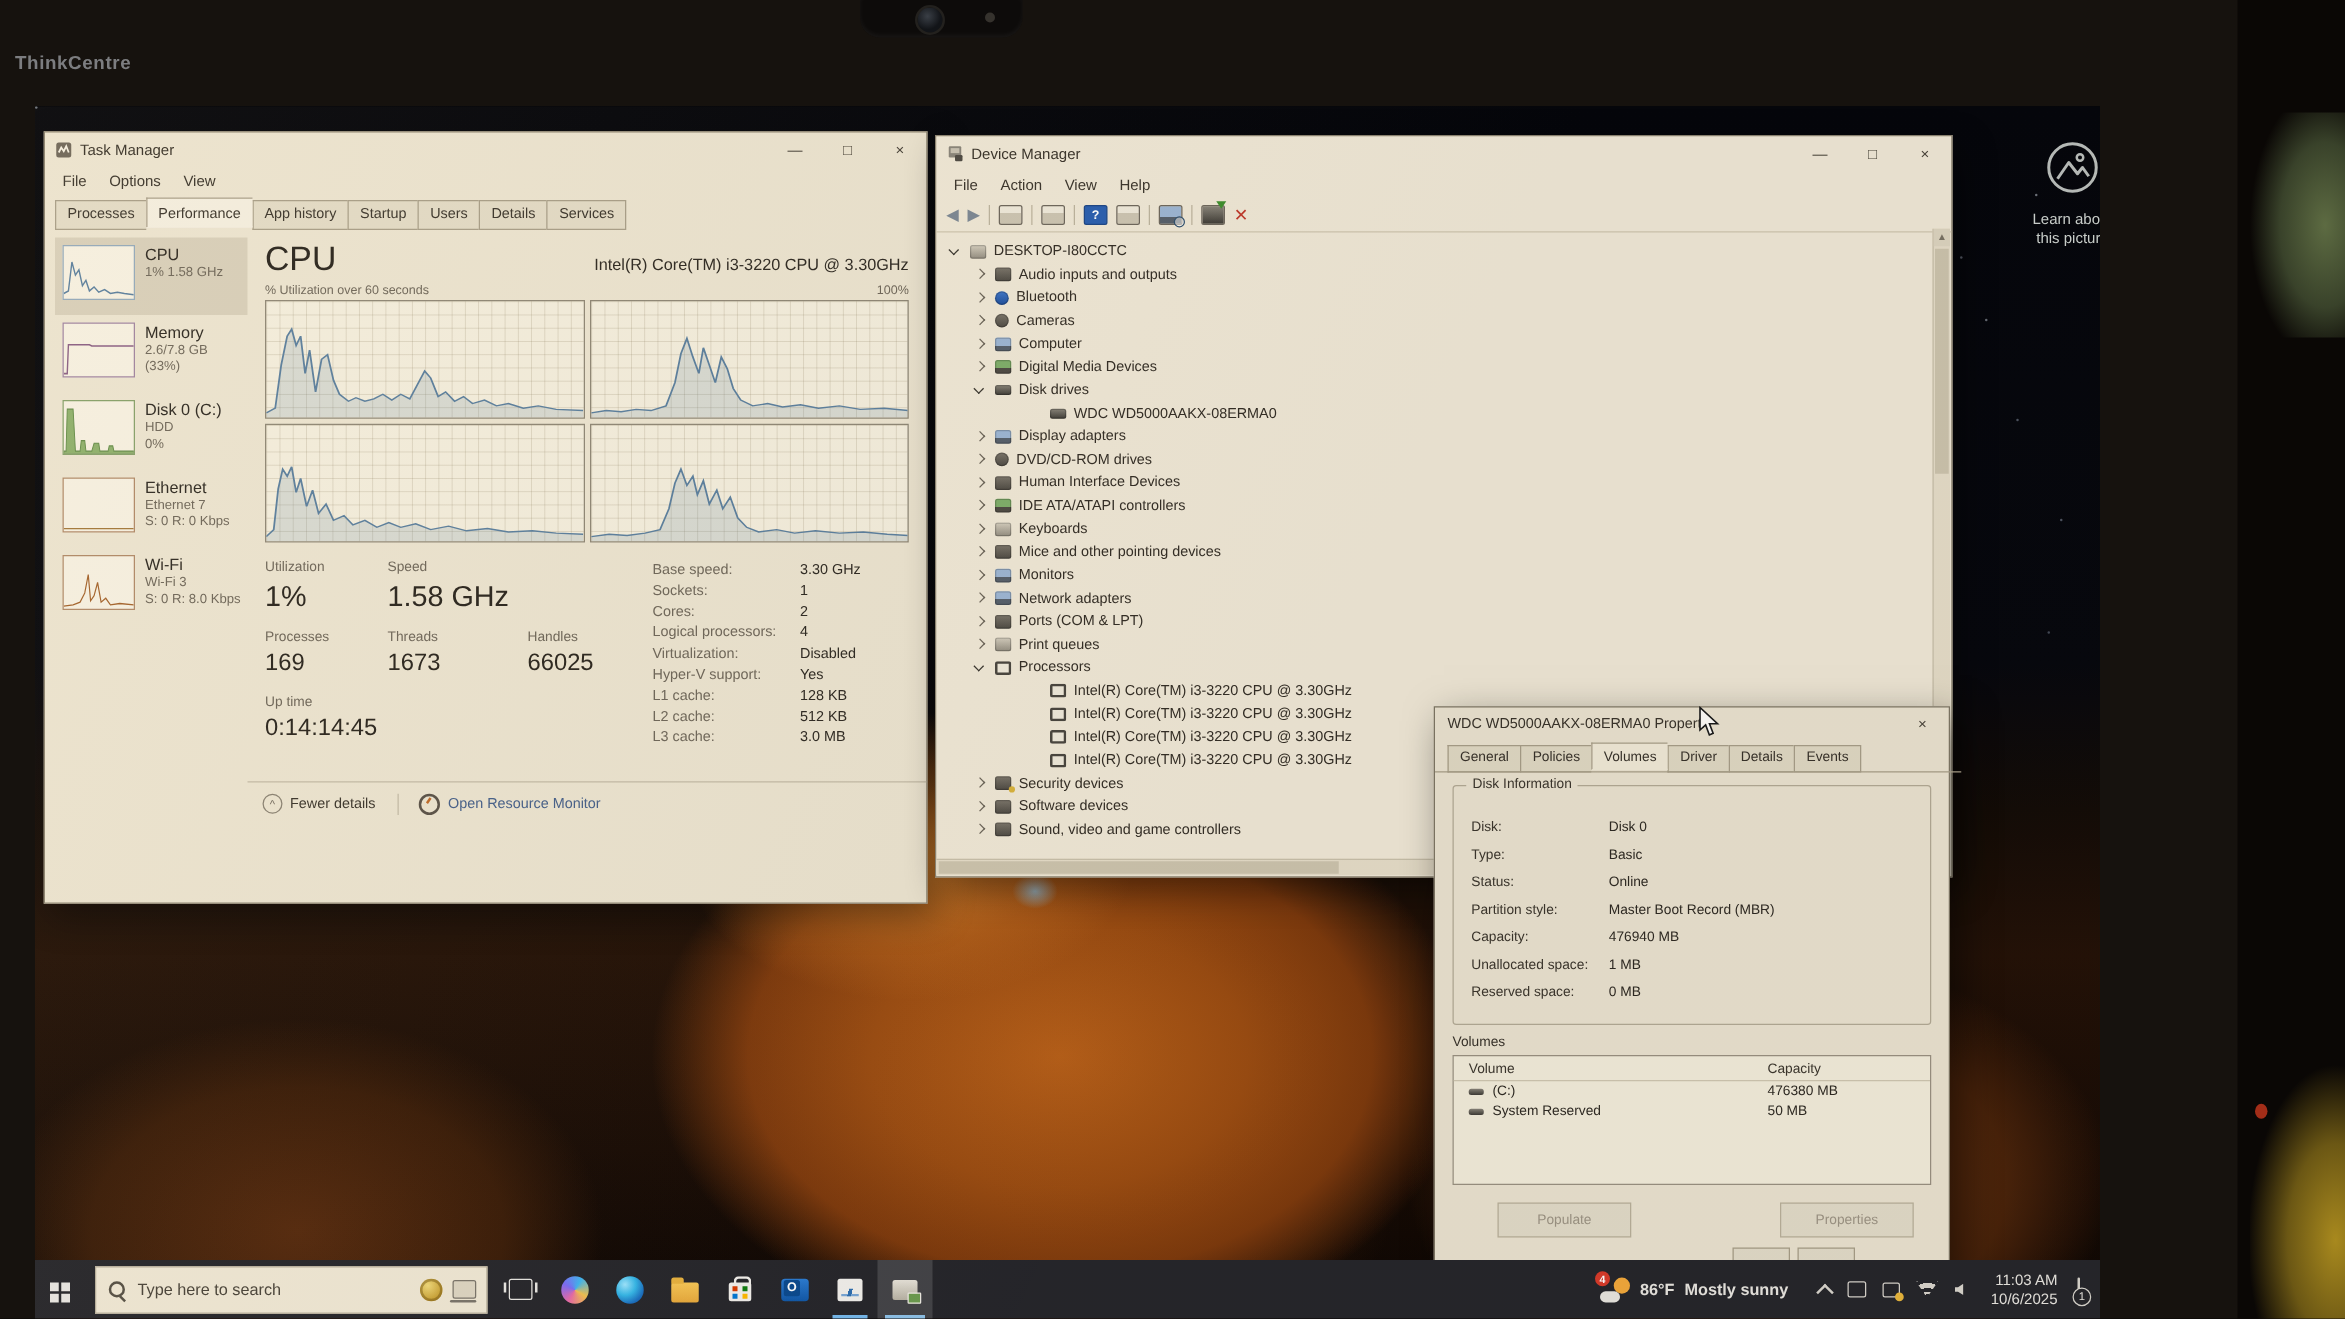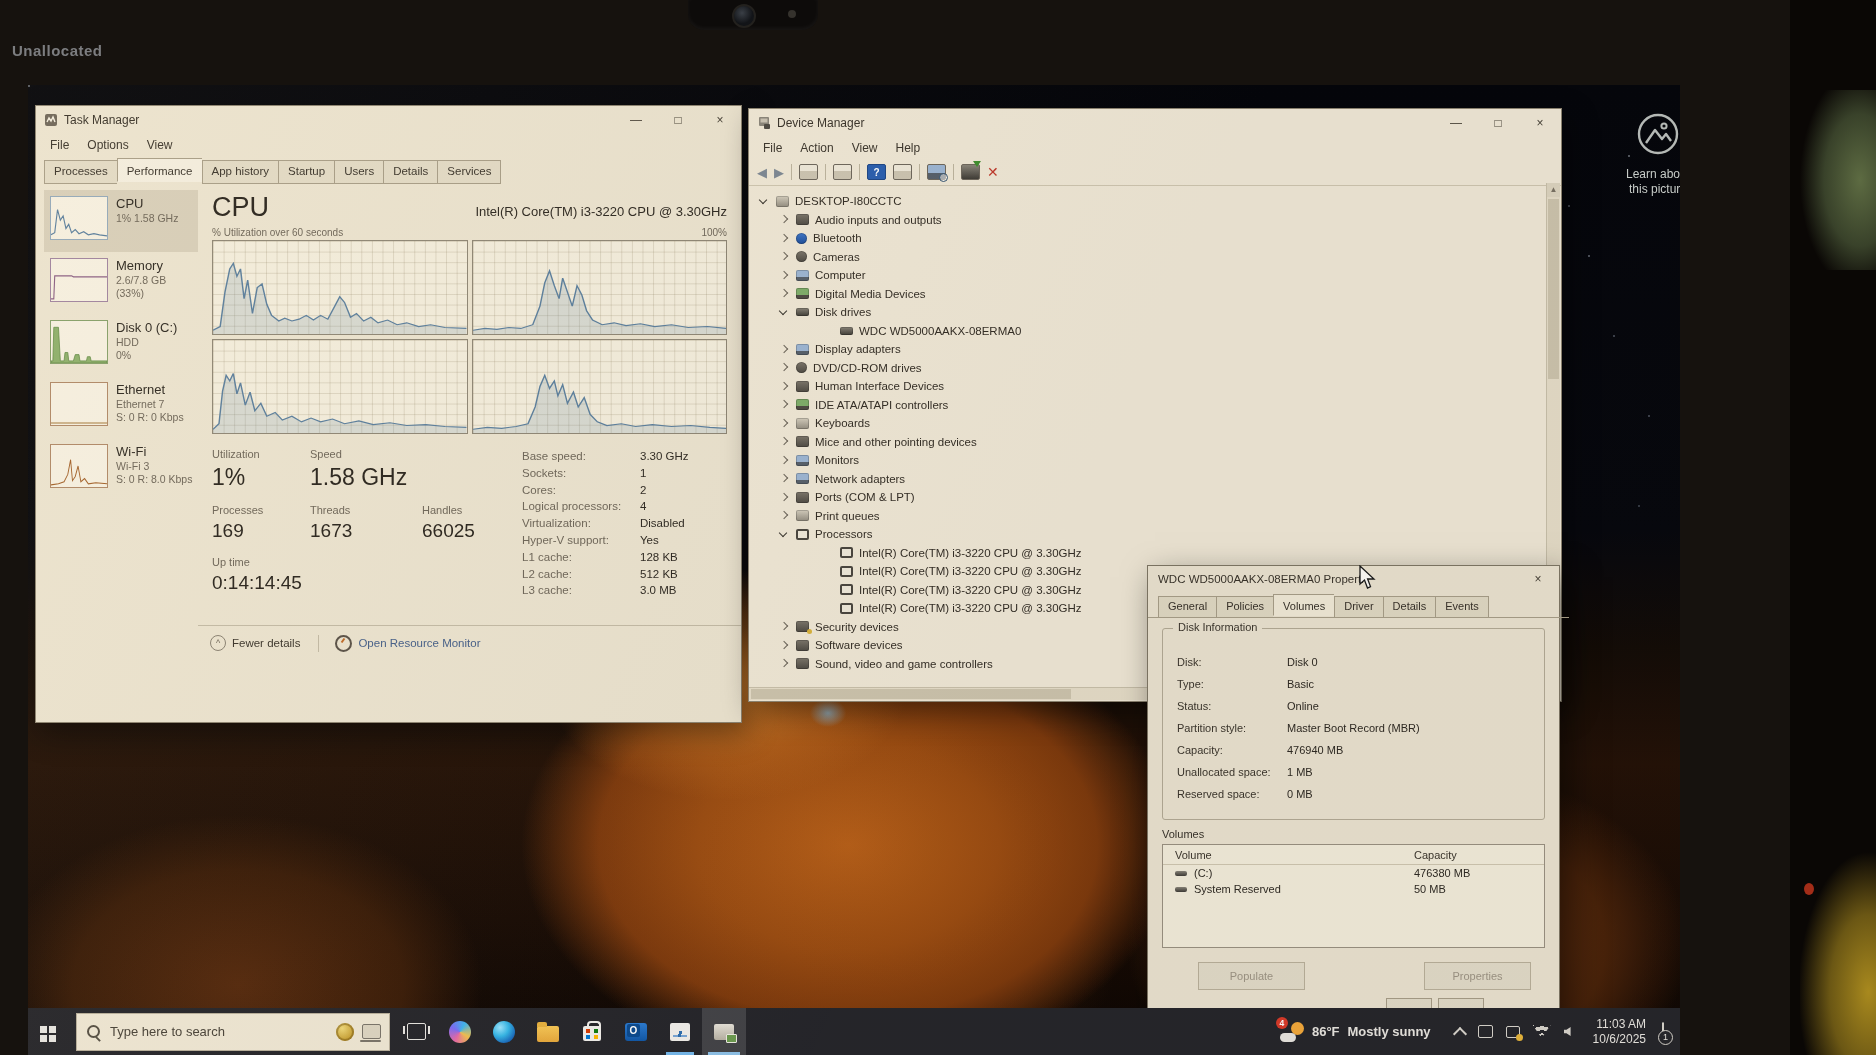--- a/index.html
+++ b/index.html
@@ -214,21 +214,21 @@
 <div class="photo">
   <div class="bezel"></div>
   <div class="env-right"></div>
   <div class="env-green"></div>
   <div class="env-yellow"></div>
   <div class="env-red-dot"></div>
   <div class="webcam">
     <div class="lens"></div>
     <div class="dot"></div>
   </div>
-  <div class="brand">Unallocated</div>
+  <div class="brand">ThinkCentre</div>
 
   <div class="screen">
     <div class="wallpaper">
         <div class="stars"></div>
       </div>
 
     <div class="learn-about">
       <svg width="42" height="42" viewBox="0 0 42 42">
         <circle cx="21" cy="21" r="19" fill="none" stroke="#cfd4d0" stroke-width="2.4"></circle>
         <path d="M9 30 L18 17 L25 26 L29 21 L34 28" fill="none" stroke="#cfd4d0" stroke-width="2.4" stroke-linejoin="round"></path>

